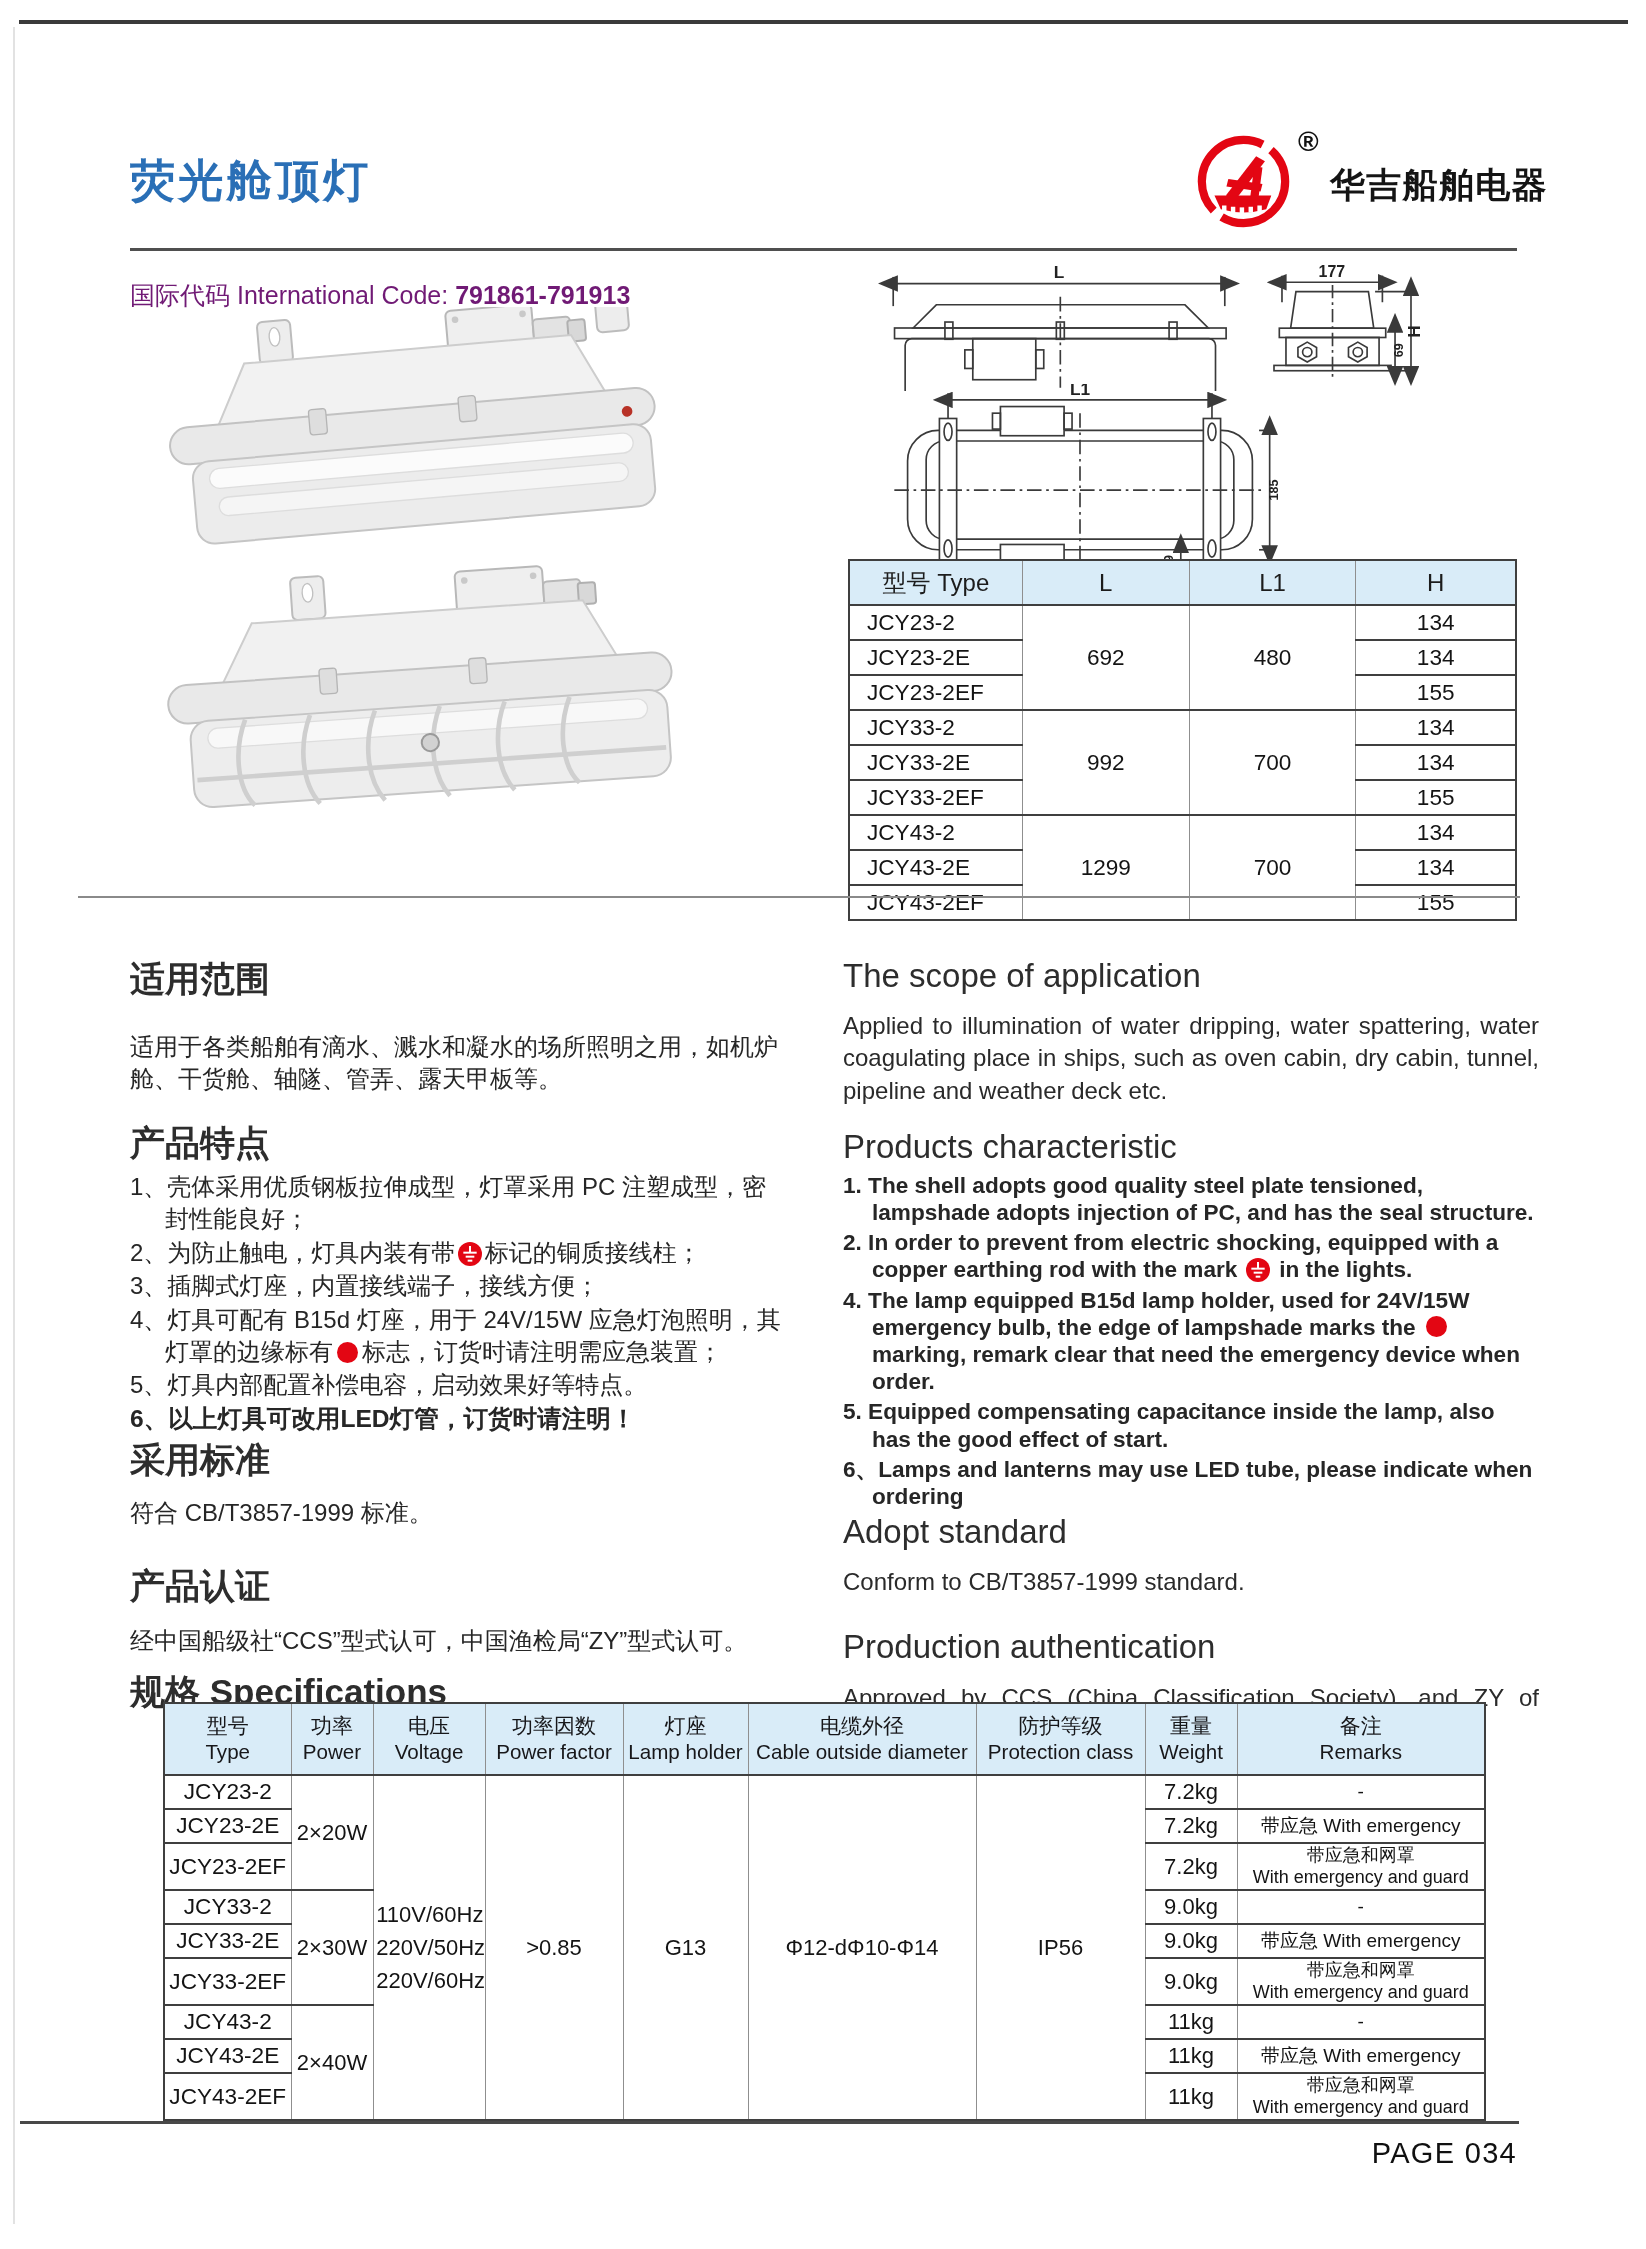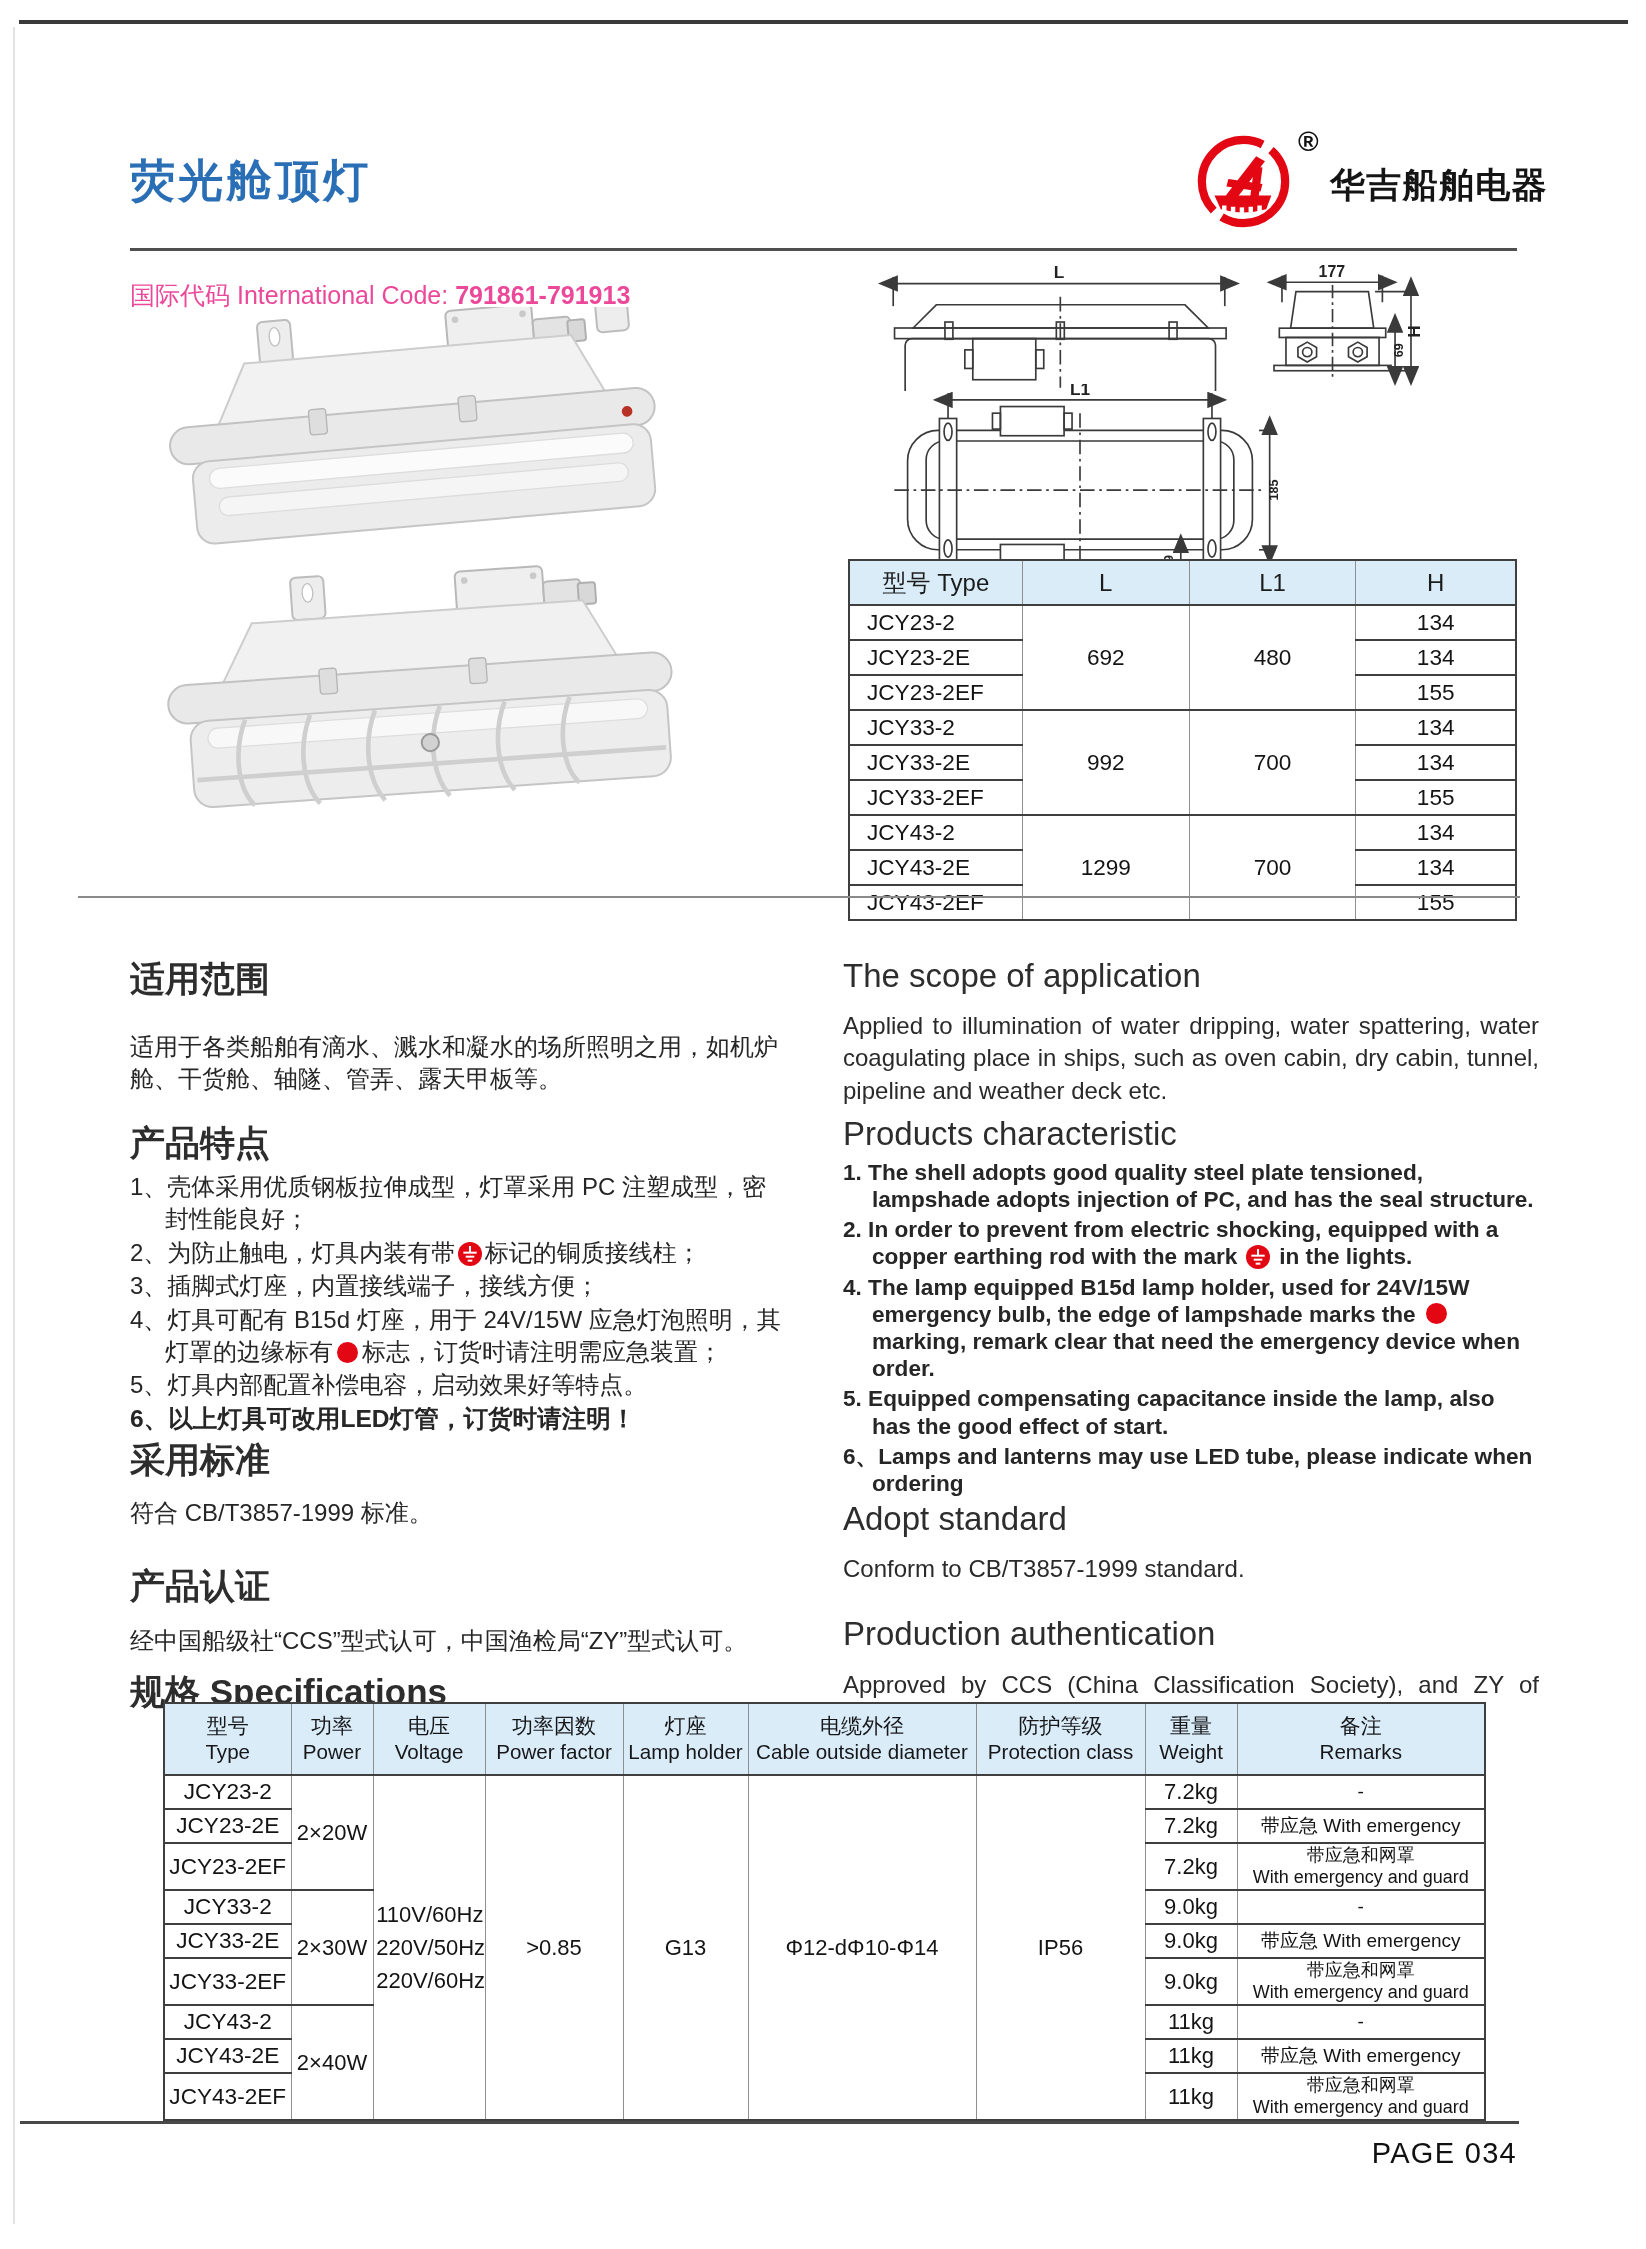--- a/index.html
+++ b/index.html
@@ -10,21 +10,21 @@
 
   
   .title-block{position:absolute;left:130px;top:158px;}
   .title-zh{font-size:45px;font-weight:700;color:#2a6fb6;letter-spacing:3.3px;line-height:1;}
   .title-en{font-size:30px;font-weight:700;color:#2b7ac2;letter-spacing:0.7px;margin-top:9.3px;line-height:1;}
   .logo{position:absolute;left:1193px;top:127px;width:372px;height:113px;}
   .logo-mark{position:absolute;left:0;top:4px;width:101px;height:101px;}
   .logo-reg{position:absolute;left:105px;top:-1.3px;font-size:28px;font-weight:700;color:#111;}
   .logo-text{position:absolute;left:137px;top:35px;font-size:35px;font-weight:700;color:#141414;letter-spacing:1.3px;}
   .rule-top{position:absolute;left:130px;top:248px;width:1387px;height:3.3px;background:#4f4f4f;}
-  .intl{position:absolute;left:130px;top:279px;font-size:25px;color:#ec4899;}
+  .intl{position:absolute;left:130px;top:279px;font-size:25px;color:#701a75;}
   .intl .val{font-weight:700;}
 
   
   .photo{position:absolute;}
   .photo1{left:143px;top:307px;}
   .photo2{left:131px;top:565px;}
 
   
   .drawing{position:absolute;}
   .dwg-side{left:873px;top:265px;}
@@ -354,21 +354,21 @@
     <h2 style="margin-top:4px">采用标准</h2>
     <p class="zh-body" style="margin-top:17px">符合 CB/T3857-1999 标准。</p>
     <h2 style="margin-top:37px">产品认证</h2>
     <p class="zh-body" style="margin-top:18.6px">经中国船级社“CCS”型式认可，中国渔检局“ZY”型式认可。</p>
     <h2 style="margin-top:14.6px">规格 Specifications</h2>
   </div>
 
   <div class="col col-right">
     <h2 style="margin-top:29px">The scope of application</h2>
     <p class="en-body" style="margin-top:14.6px">Applied to illumination of water dripping, water spattering, water coagulating place in ships, such as oven cabin, dry cabin, tunnel, pipeline and weather deck etc.</p>
-    <h2 style="margin-top:8px">Products characteristic</h2>
+    <h2 style="margin-top:21px">Products characteristic</h2>
     <div class="feat" style="margin-top:5.3px">
       <div class="li">1. The shell adopts good quality steel plate tensioned, lampshade adopts injection of PC, and has the seal structure.</div>
       <div class="li">
         <span>2. In order to prevent from electric shocking, equipped with a copper earthing rod with the mark </span><svg class="earth-icon" viewBox="0 0 36 36">
             <circle cx="18" cy="18" r="18" fill="#e30613"></circle>
             <g stroke="#ffffff" stroke-width="3">
               <line x1="18" y1="6" x2="18" y2="16"></line>
               <line x1="8" y1="16" x2="28" y2="16"></line>
               <line x1="11.5" y1="22" x2="24.5" y2="22"></line>
               <line x1="14.5" y1="28" x2="21.5" y2="28"></line>

